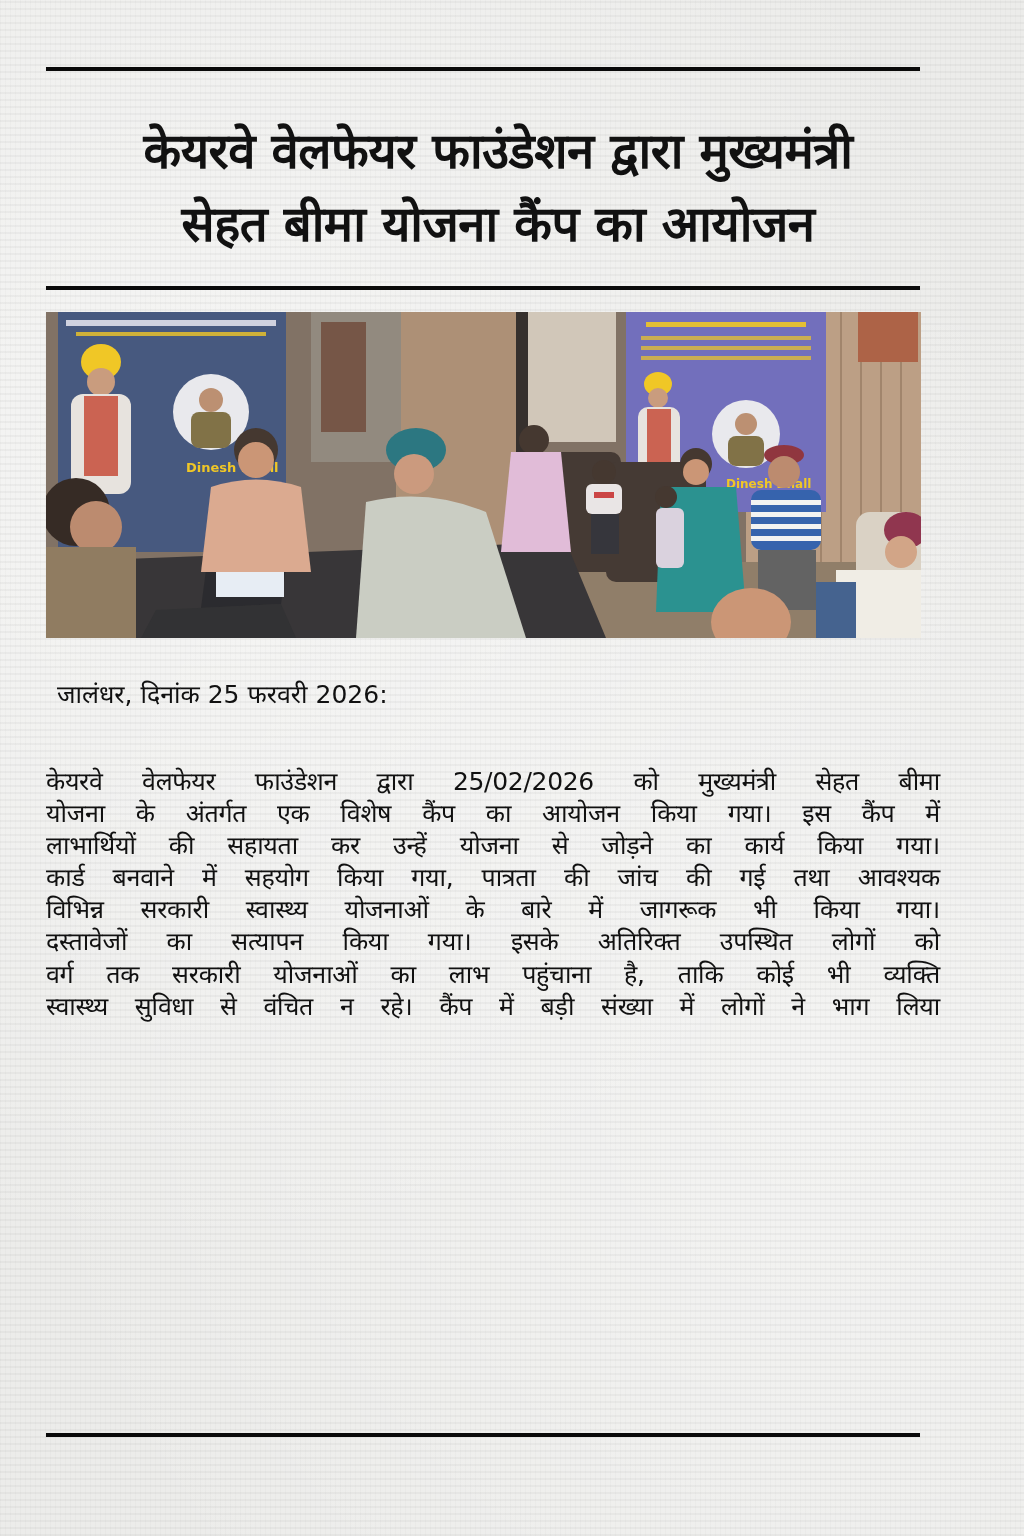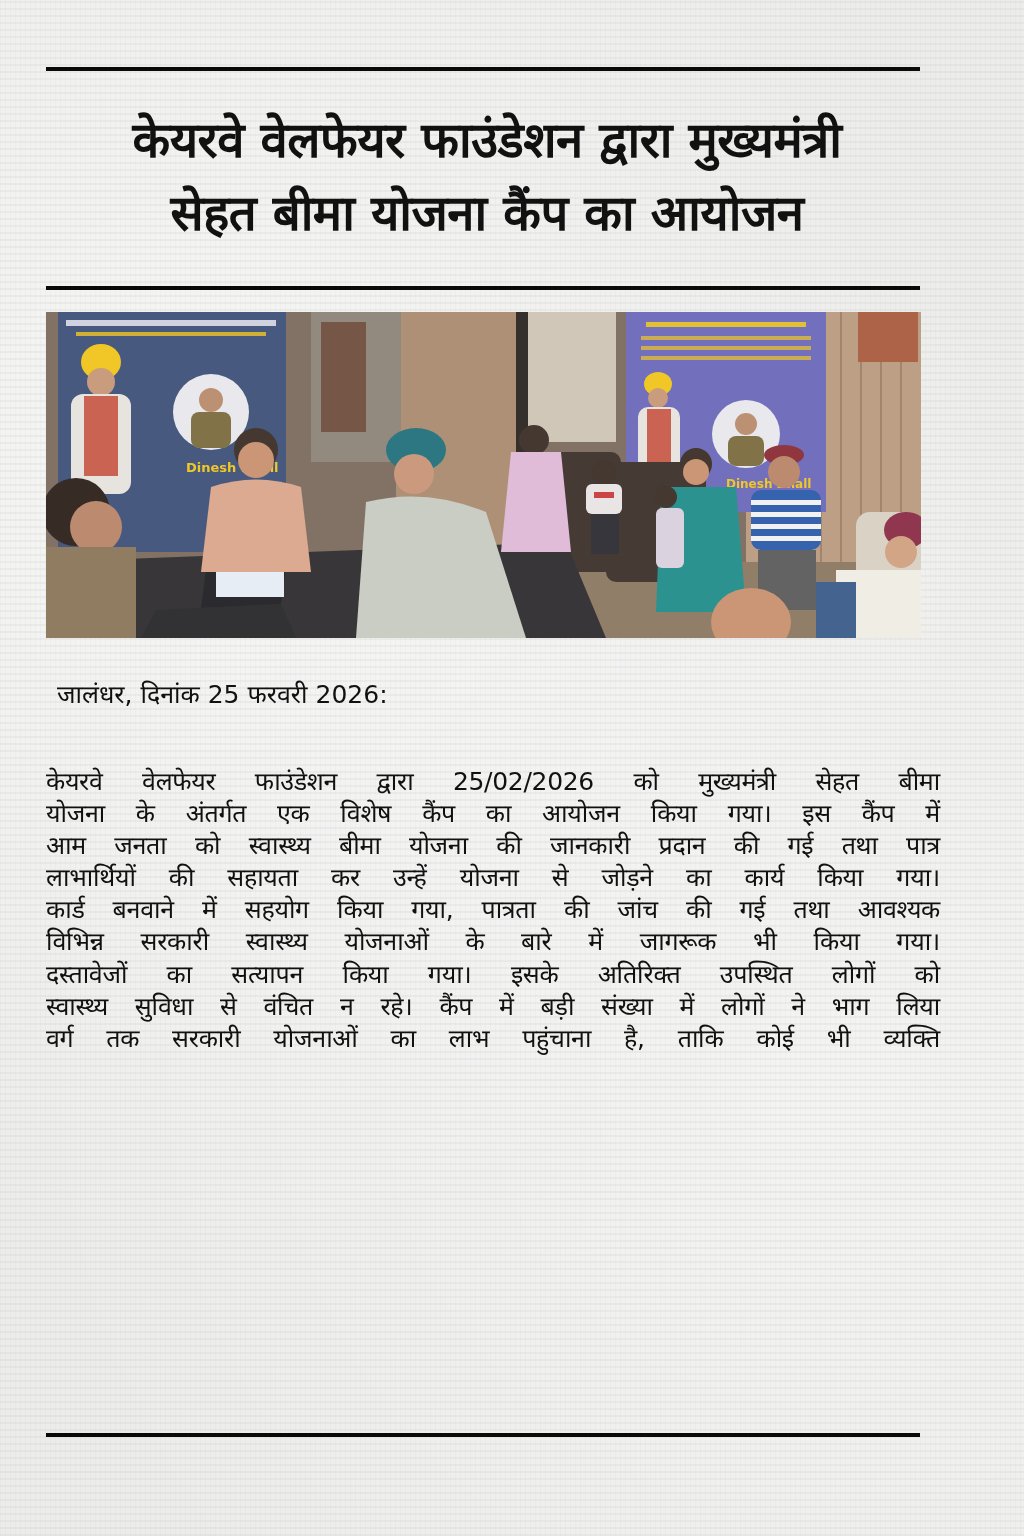--- a/index.html
+++ b/index.html
@@ -52,21 +52,21 @@
   .body-text .ln { display: block; text-align: justify; text-align-last: justify; white-space: nowrap; }
   .body-text .ln.last { text-align-last: left; }
 </style>
 </head>
 <body>
 
 <div class="texture"></div>
 
 <div class="rule top"></div>
 
-<h1 class="headline" style="margin:4px;">
+<h1 class="headline" style="margin:15px;">
   <span>केयरवे वेलफेयर फाउंडेशन द्वारा मुख्यमंत्री</span>
   <span>सेहत बीमा योजना कैंप का आयोजन</span>
 </h1>
 
 <div class="rule mid"></div>
 
 <div class="photo" role="img" aria-label="Health insurance camp office: staff member at laptop assisting citizens, posters with Punjabi text in background">
   <svg viewBox="0 0 875 326" preserveAspectRatio="none" xmlns="http://www.w3.org/2000/svg">
 
     <rect x="0" y="0" width="875" height="326" fill="#7a6a5c"></rect>
@@ -178,22 +178,21 @@
 
     <rect x="0" y="0" width="875" height="326" fill="#ffffff" opacity="0.06"></rect>
   </svg>
 </div>
 
 <div class="dateline">जालंधर, दिनांक 25 फरवरी 2026:</div>
 
 <div class="body-text">
   <span class="ln">केयरवे वेलफेयर फाउंडेशन द्वारा 25/02/2026 को मुख्यमंत्री सेहत बीमा</span>
   <span class="ln">योजना के अंतर्गत एक विशेष कैंप का आयोजन किया गया। इस कैंप में</span>
-  <span class="ln">आम जनता को स्वास्थ्य बीमा योजना की जानकारी प्रदान की गई तथा पात्र</span>
   <span class="ln">लाभार्थियों की सहायता कर उन्हें योजना से जोड़ने का कार्य किया गया।</span>
   <span class="ln">कार्ड बनवाने में सहयोग किया गया, पात्रता की जांच की गई तथा आवश्यक</span>
   <span class="ln">विभिन्न सरकारी स्वास्थ्य योजनाओं के बारे में जागरूक भी किया गया।</span>
   <span class="ln">दस्तावेजों का सत्यापन किया गया। इसके अतिरिक्त उपस्थित लोगों को</span>
+  <span class="ln">वर्ग तक सरकारी योजनाओं का लाभ पहुंचाना है, ताकि कोई भी व्यक्ति</span>
   <span class="ln">स्वास्थ्य सुविधा से वंचित न रहे। कैंप में बड़ी संख्या में लोगों ने भाग लिया</span>
-  <span class="ln">वर्ग तक सरकारी योजनाओं का लाभ पहुंचाना है, ताकि कोई भी व्यक्ति</span>
 </div>
 
 <div class="rule bottom"></div>
 
 </body></html>

